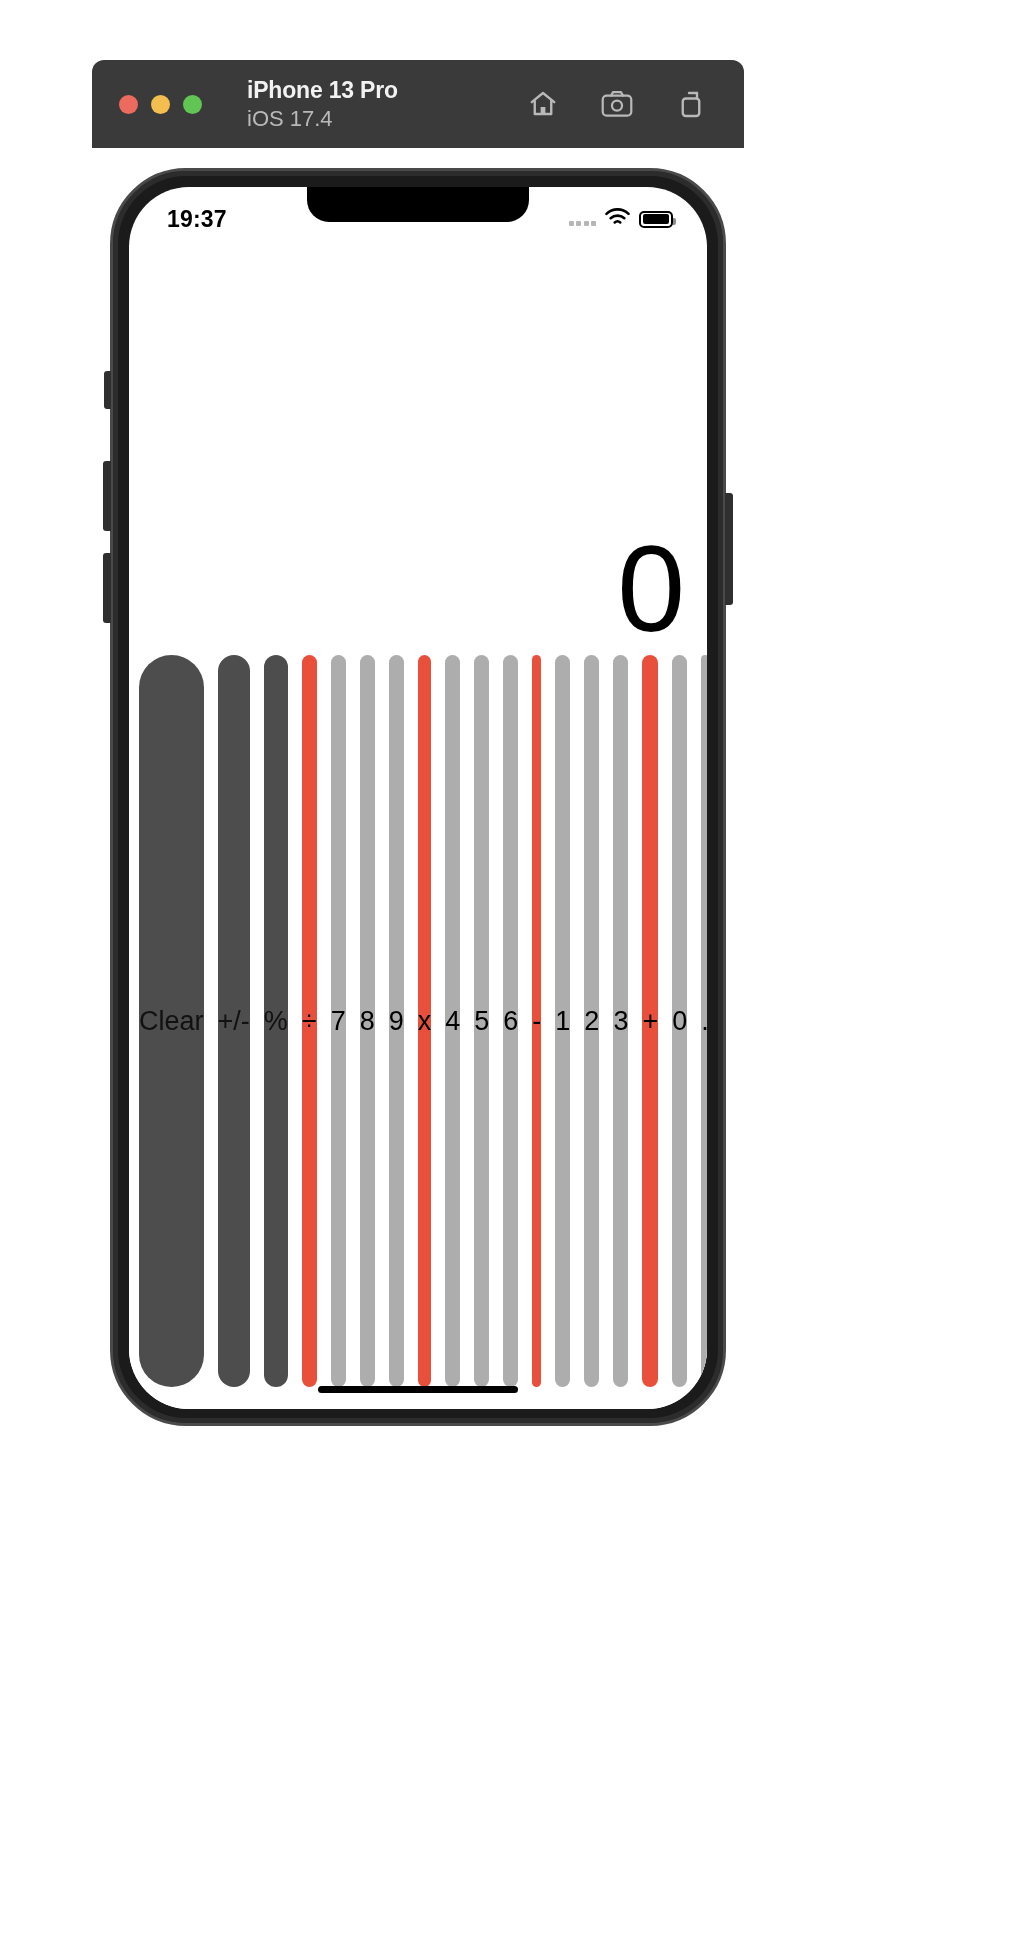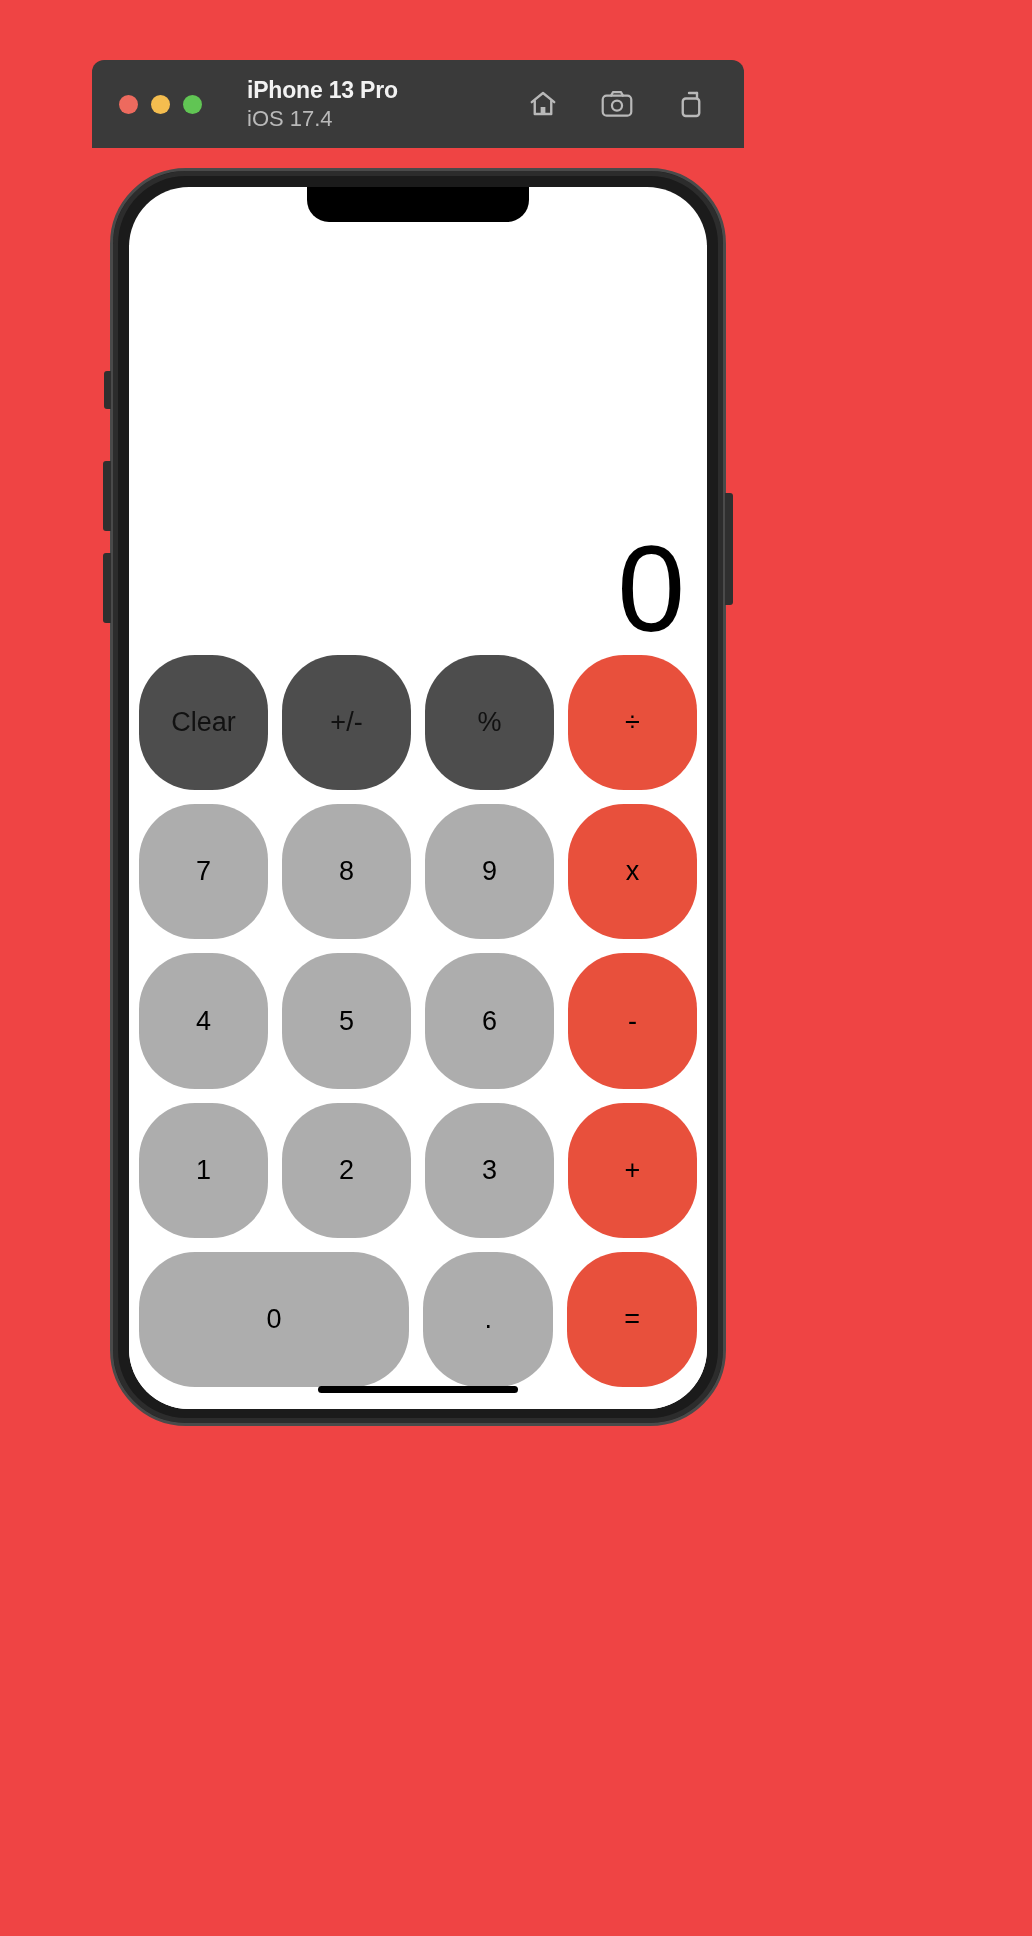--- a/index.html
+++ b/index.html
@@ -9,21 +9,21 @@
     height: 1936px;
     background: #000000;
     font-family: "Liberation Sans", sans-serif;
     overflow: hidden;
   }
 
   #root {
     position: relative;
     width: 1032px;
     height: 1936px;
-    background: #ef4444;
+    background: #ffffff;
   }
 
   
   .titlebar {
     position: absolute;
     left: 92px;
     top: 60px;
     width: 652px;
     height: 88px;
     background: #3a3a3a;
@@ -246,21 +246,21 @@
     font-size: 122px;
     font-weight: 300;
     line-height: 0.92;
     letter-spacing: -2px;
     font-family: "Liberation Sans", sans-serif;
   }
 
   .keypad {
     flex: 1 1 auto;
     display: flex;
-    flex-direction: column;
+    flex-direction: row;
     gap: 14px;
     padding: 10px 10px 22px 10px;
   }
   .krow {
     flex: 1 1 0;
     display: flex;
     gap: 14px;
   }
   .key {
     flex: 1 1 0;
@@ -346,20 +346,47 @@
 
     <span class="btn-silent"></span>
     <span class="btn-volup"></span>
     <span class="btn-voldown"></span>
     <span class="btn-power"></span>
 
     <div class="screen">
 
       <div class="notch"></div>
 
+      <div class="statusbar">
+        <span class="status-time">19:37</span>
+
+        <div class="status-right">
+
+          <span class="signal-dots">
+            <i></i>
+              <i></i>
+              <i></i>
+              <i></i>
+          </span>
+
+          <span>
+            <svg width="27" height="20" viewBox="0 0 22 16" fill="none" stroke="#000" stroke-width="2.1" stroke-linecap="round">
+              <path d="M2 5.4a13 13 0 0 1 18 0"></path>
+              <path d="M5.4 9a8.4 8.4 0 0 1 11.2 0"></path>
+              <path d="M8.7 12.4a3.6 3.6 0 0 1 4.6 0"></path>
+            </svg>
+          </span>
+
+          <span class="battery-shell">
+            <span class="battery-fill"></span>
+            <span class="battery-cap"></span>
+          </span>
+
+        </div>
+      </div>
 
       <div class="calc">
 
         <div class="display">
           <span class="display-value">0</span>
         </div>
 
         <div class="keypad">
 
           <div class="krow">

